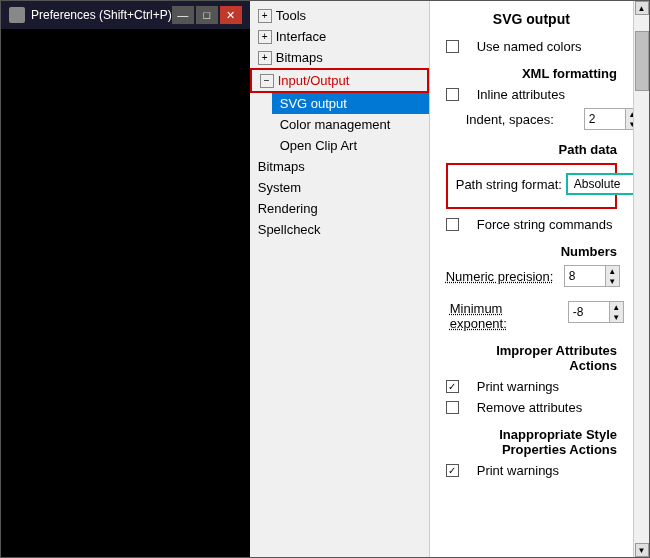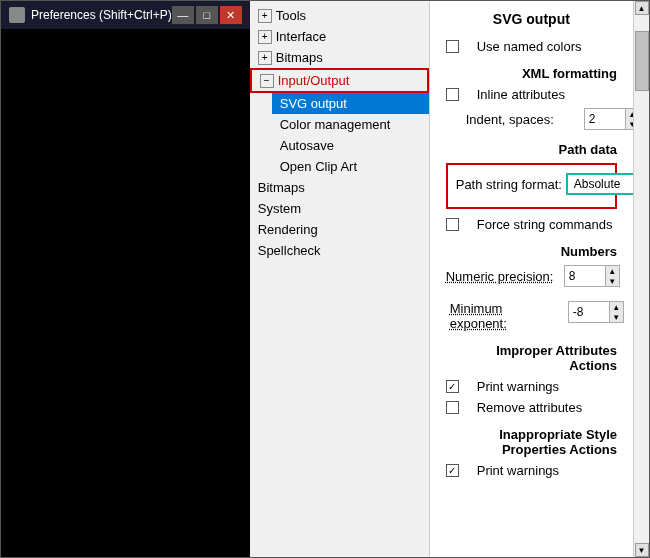--- a/index.html
+++ b/index.html
@@ -288,23 +288,20 @@
 
 
       <div class="sidebar-item sidebar-indent active">
         <span>SVG output</span>
       </div>
 
       <div class="sidebar-item sidebar-indent">
         <span>Color management</span>
       </div>
 
-      <div class="sidebar-item sidebar-indent">
-        <span>Autosave</span>
-      </div>
 
       <div class="sidebar-item sidebar-indent">
         <span>Open Clip Art</span>
       </div>
 
       <div class="sidebar-item">
         <span>Bitmaps</span>
       </div>
 
       <div class="sidebar-item">

